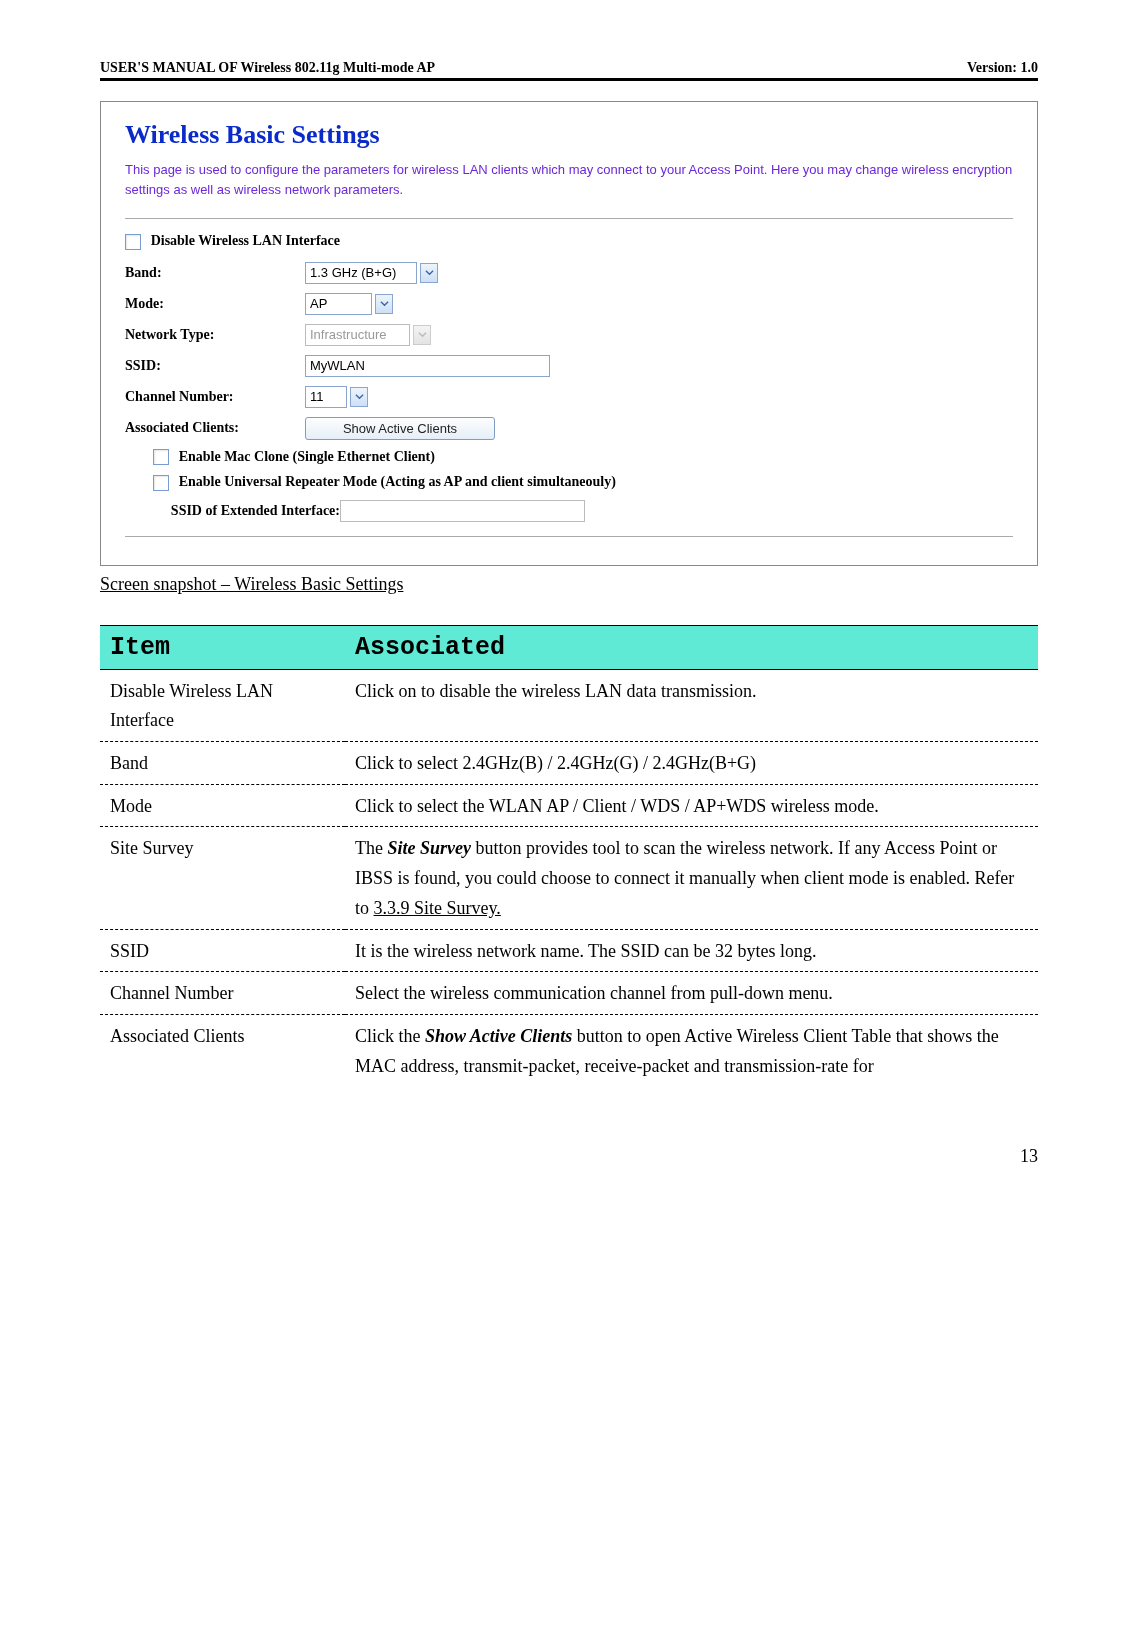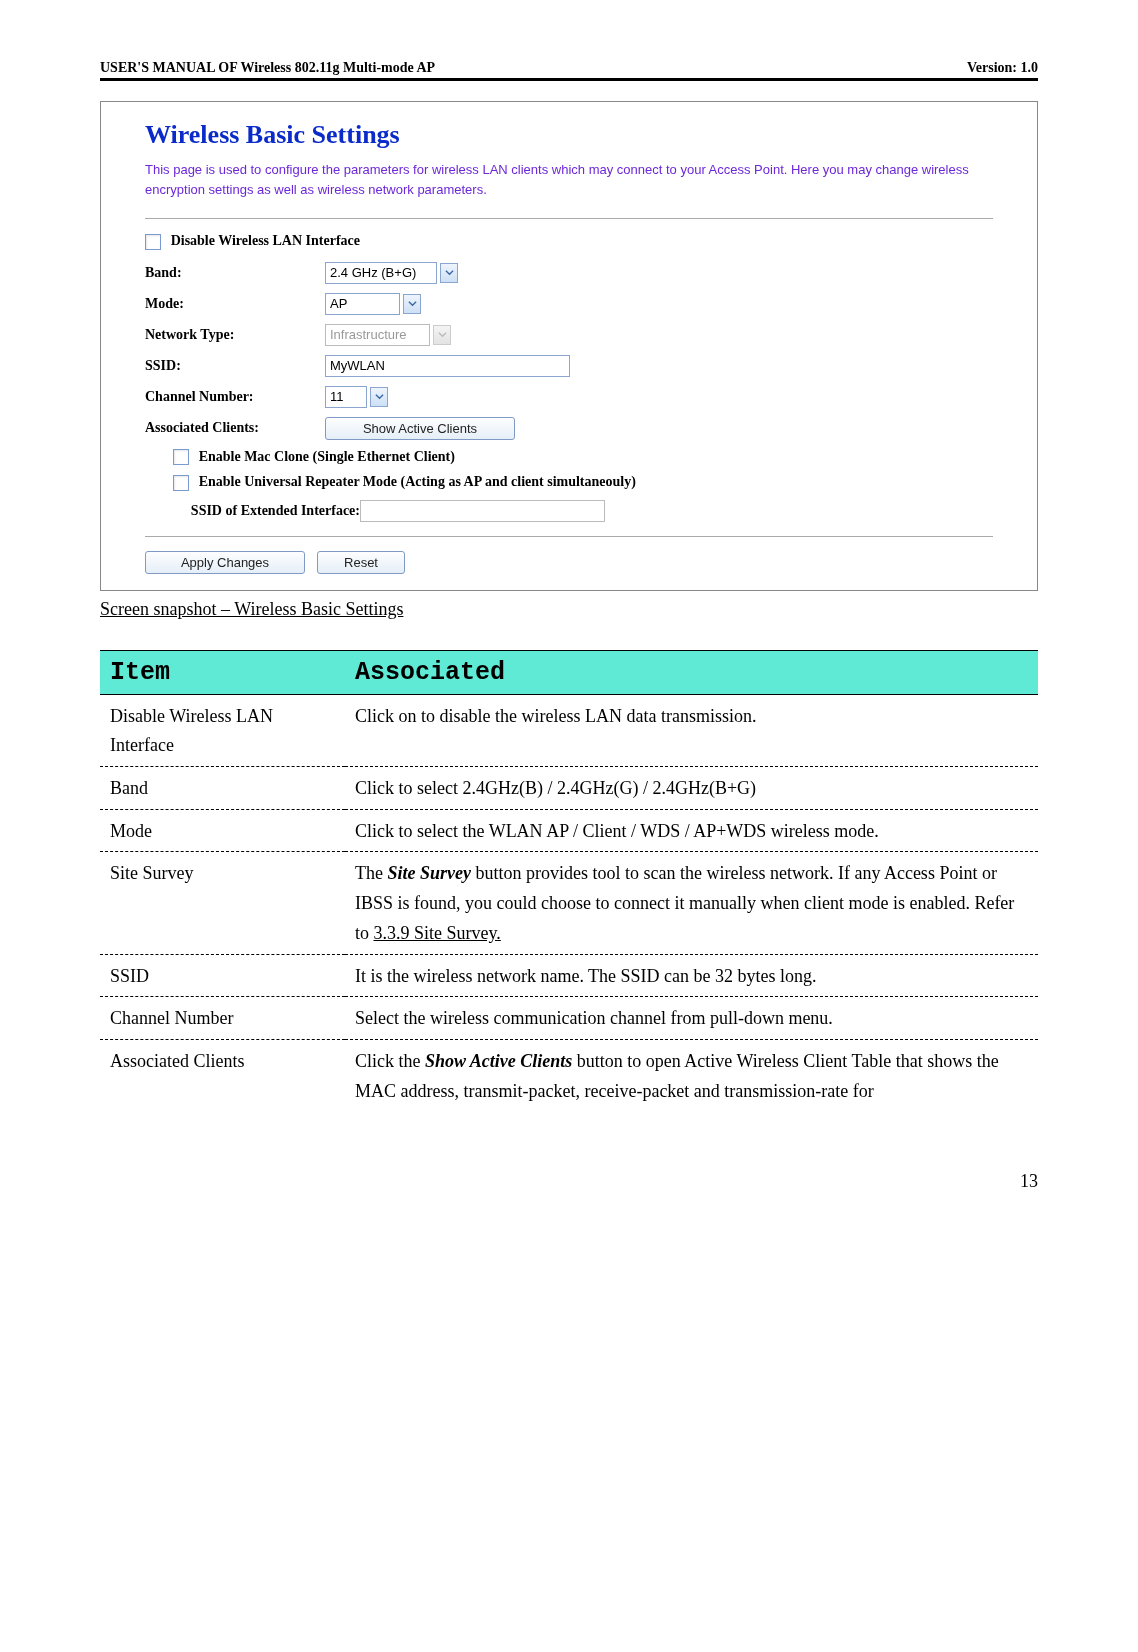--- a/index.html
+++ b/index.html
@@ -16,21 +16,21 @@
     display: flex;
     justify-content: space-between;
     font-weight: bold;
     font-size: 14px;
     border-bottom: 3px solid black;
     padding-bottom: 2px;
     margin-bottom: 20px;
   }
   .panel {
     border: 1px solid #888;
-    padding: 18px 44px 14px;
+    padding: 18px 24px 14px;
     margin: 0 auto 8px;
     font-family: Arial, sans-serif;
     font-size: 13px;
   }
   .panel-title {
     font-size: 26px;
     font-weight: bold;
     color: #0a2aca;
     margin-bottom: 10px;
     font-family: "Times New Roman", serif;
@@ -107,32 +107,32 @@
   <div class="frow" style="margin-bottom:12px;">
     <span class="cbwrap" style="margin-left:0px;">
       <span class="checkbox"></span>
       <span class="cblabel">Disable Wireless LAN Interface</span>
     </span>
   </div>
 
   <div class="frow">
     <span class="flabel">Band:</span>
     <span class="select-box" style="width:112px;">
-      <span style="flex:1;">2.4 GHz (B+G)</span>
+      <span style="flex:1;">1.3 GHz (B+G)</span>
     </span>
       <span class="arrow">
         <svg viewBox="0 0 10 10">
           <path d="M1 3 L5 7 L9 3" fill="none" stroke="currentColor" stroke-width="1.5"></path>
         </svg>
       </span>
   </div>
 
   <div class="frow">
     <span class="flabel">Mode:</span>
-    <span class="select-box" style="width:75px;">
+    <span class="select-box" style="width:67px;">
       <span style="flex:1;">AP</span>
     </span>
       <span class="arrow">
         <svg viewBox="0 0 10 10">
           <path d="M1 3 L5 7 L9 3" fill="none" stroke="currentColor" stroke-width="1.5"></path>
         </svg>
       </span>
   </div>
 
   <div class="frow">
@@ -187,25 +187,20 @@
 
   <div class="frow" style="margin-bottom:14px;text-align:right;">
     <span class="flabel" style="width:215px;">SSID of Extended Interface:</span>
     <span class="input-box-disabled" style="width:245px;">
       <span></span>
     </span>
   </div>
 
   <hr class="divider">
 
-  <div class="frow" style="margin:6px 0 2px;">
-    <span class="btn" style="width:130px;">Apply Changes</span>
-    <span style="width:12px;"></span>
-    <span class="btn" style="width:58px;">Reset</span>
-  </div>
 </div>
 
 <div class="caption">Screen snapshot – Wireless Basic Settings</div>
 
 <table class="desc">
   <tbody>
       <tr>
     <th class="item">Item</th>
     <th>Associated</th>
   </tr>

